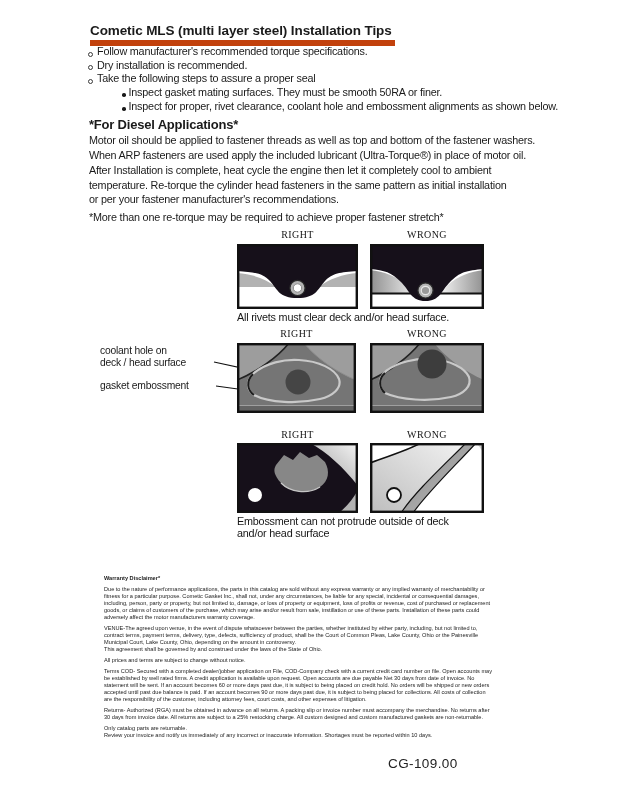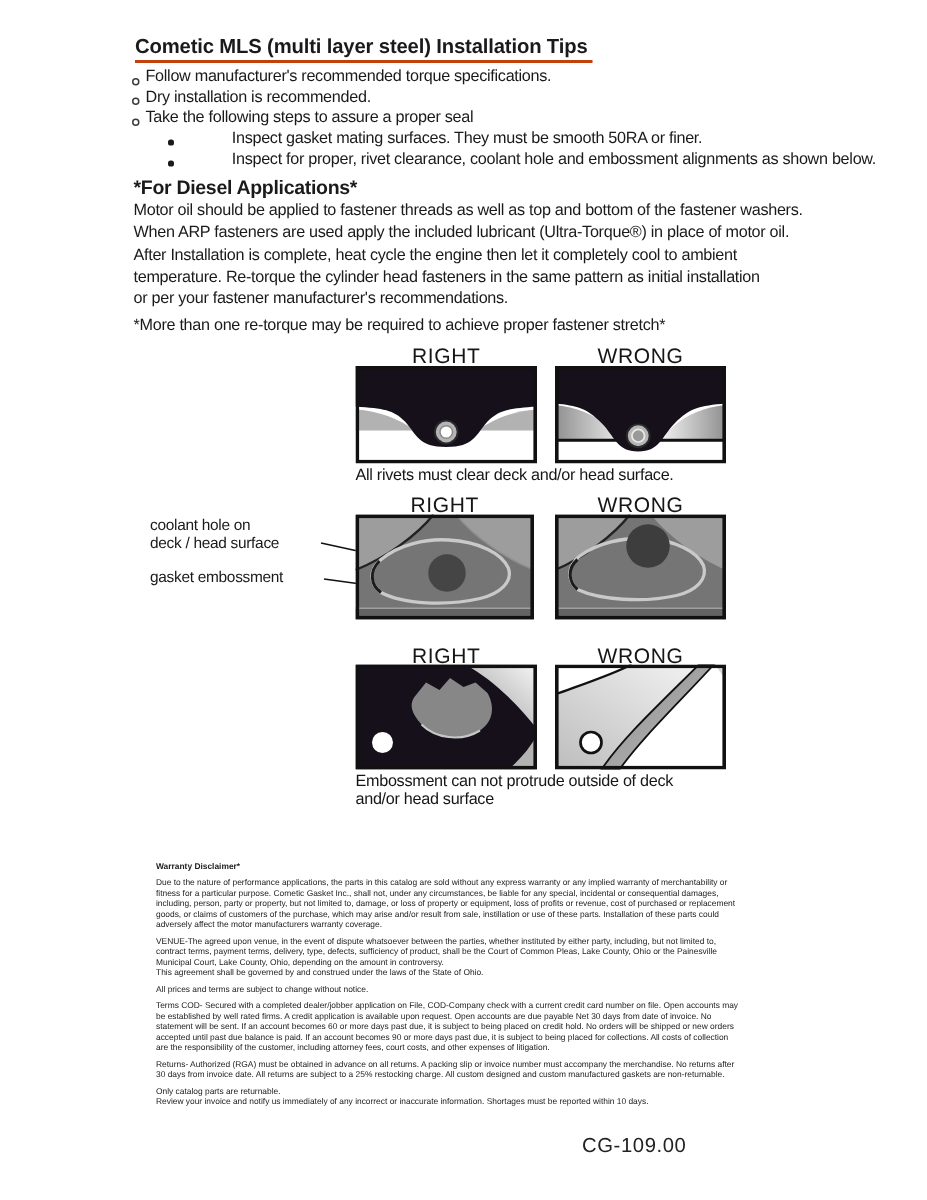--- a/index.html
+++ b/index.html
@@ -6,39 +6,39 @@
   .page {
     position:relative; width:618px; height:800px; background:#ffffff;
     font-family:"Liberation Sans","DejaVu Sans",sans-serif; color:#1a1a1a;
     overflow:hidden;
   }
   .abs { position:absolute; }
   .pre { white-space:pre-line; }
 
   .title {
     left:90px; top:23px; font-size:13.5px; font-weight:bold; letter-spacing:-0.1px;
-    border-bottom:2px solid #c2410c; padding:0 3px 2px 0;
+    border-bottom:6px solid #c2410c; padding:0 3px 2px 0;
   }
 
   .bullets { left:88px; top:45px; font-size:10.8px; letter-spacing:-0.2px; }
   .b-row { display:flex; align-items:center; height:13.7px; line-height:13.7px; }
-  .b-row.sub { margin-left:24px;gap:36px; }
+  .b-row.sub { margin-left:34px; }
   .circ {
     display:inline-block; width:3px; height:3px; border:1px solid #3a3a3a;
     border-radius:50%; margin:4.5px 4px 0 0; flex:0 0 auto;
   }
   .dot {
     display:inline-block; width:3.5px; height:3.5px; background:#1a1a1a;
     border-radius:50%; margin:4.5px 3px 0 0; flex:0 0 auto;
   }
 
   .h2 { left:89px; top:117px; font-size:13px; font-weight:bold; letter-spacing:-0.2px; }
   .para { left:89px; width:460px; font-size:10.8px; line-height:14.5px; letter-spacing:-0.2px; }
 
-  .dg-label { font-size:14px; letter-spacing:0.4px; text-align:center; color:#161616; }
+  .dg-label { font-size:10px; letter-spacing:0.4px; text-align:center; color:#161616;font-family:Liberation Serif, serif; }
   .caption { font-size:10.8px; letter-spacing:-0.2px; line-height:12.2px; color:#161616; }
   .ann { width:112px; left:100px; font-size:10.3px; line-height:12px; letter-spacing:-0.2px; }
 
   .legal { left:104px; top:575px; width:424px; font-size:5.6px; line-height:7px; letter-spacing:0; color:#222; }
   .legal .lg-h { font-weight:bold; margin:0 0 3.5px 0; }
   .legal p { margin:0 0 4px 0; }
 
   .pagecode { left:388px; top:756px; font-size:13.5px; letter-spacing:0.4px; color:#222;text-align:right; }
 
   svg { display:block; }

